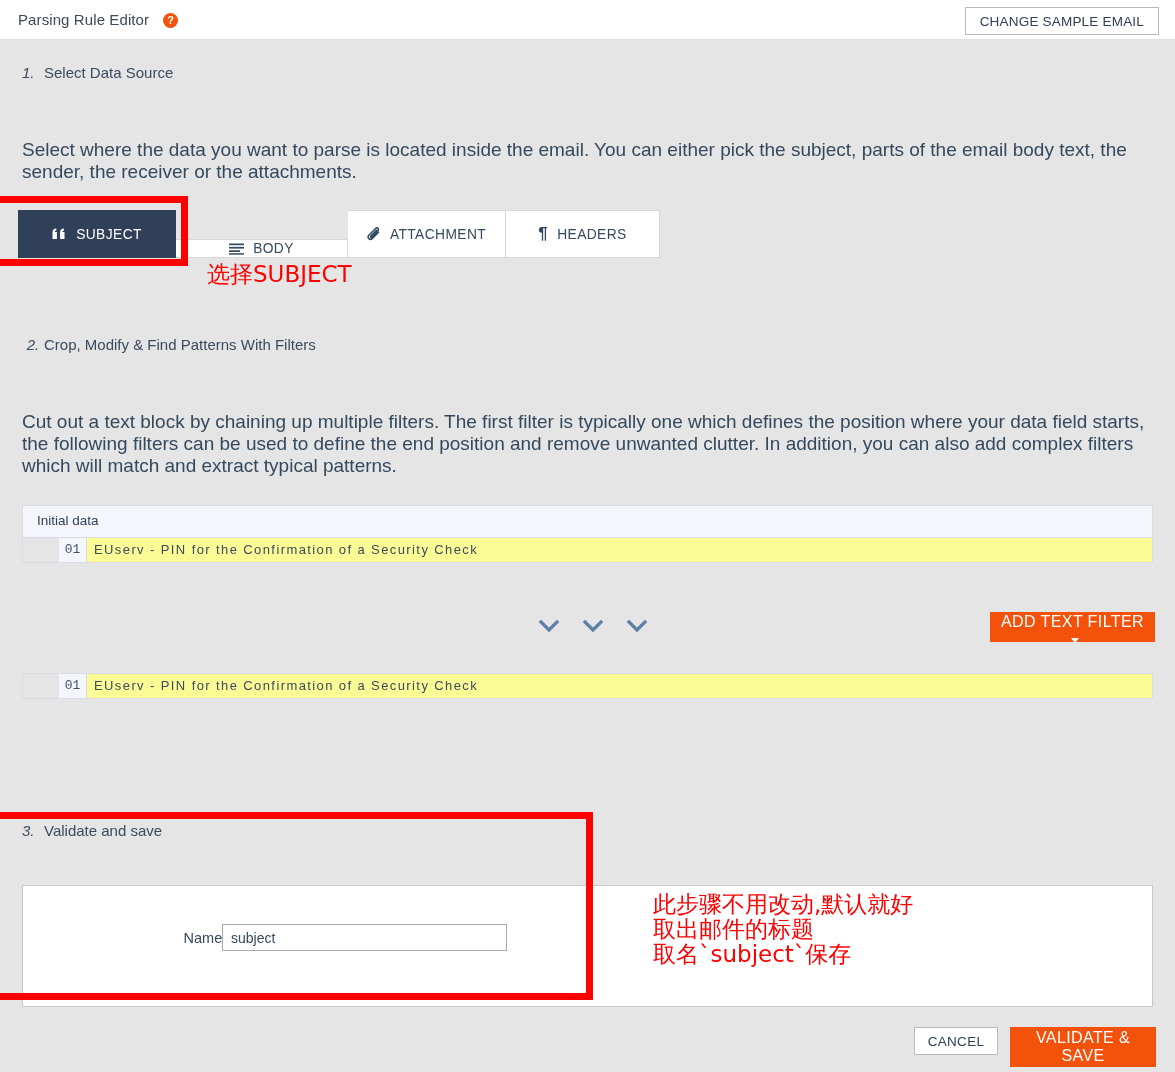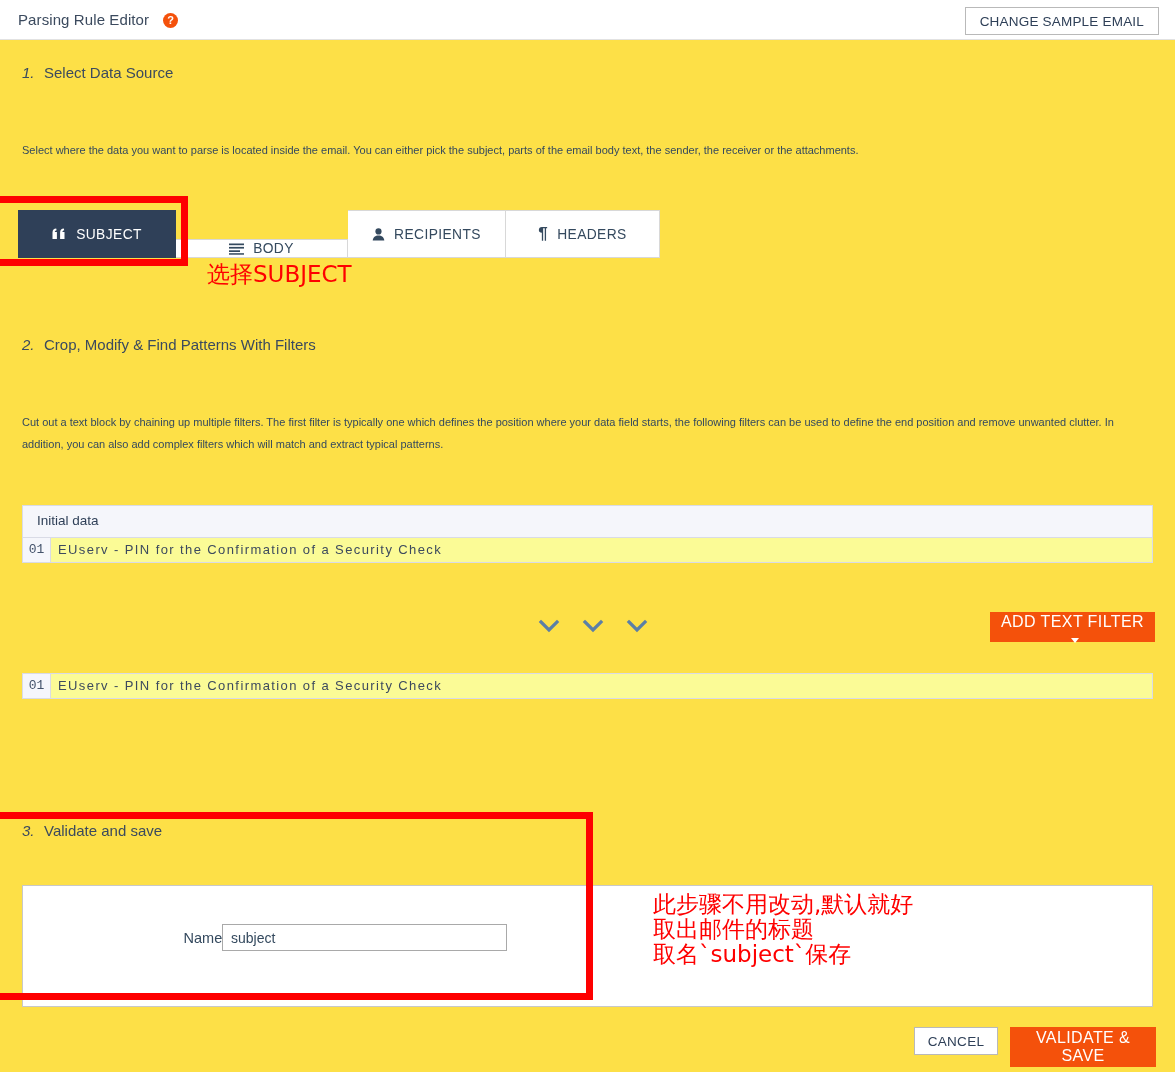--- a/index.html
+++ b/index.html
@@ -4,21 +4,21 @@
 <style>
   * { box-sizing: border-box; }
   html, body {
     margin: 0; padding: 0;
     width: 1175px; height: 1072px;
     background: #ffffff;
     font-family: "Liberation Sans", sans-serif;
     color: #2f4058;
     overflow: hidden;
   }
-  #page { position: relative; width: 1175px; height: 1072px; background: #fde047; }
+  #page { position: relative; width: 1175px; height: 1072px; background: #e5e5e5; }
 
   
   .topbar {
     position: absolute; top: 0; left: 0; width: 1175px; height: 40px;
     border-bottom: 1px solid #e2e2e2;
     background: #fff;
   }
   .app-title {
     position: absolute; left: 18px; top: 11px;
     font-size: 15px; color: #3b4a5e; letter-spacing: .1px;
@@ -39,21 +39,21 @@
     font-family: "Liberation Sans", sans-serif;
   }
 
   
   .step-head { position: absolute; font-size: 15px; color: #3b4a5e; white-space: nowrap; }
   .step-head .num { font-style: italic; display: inline-block; width: 22px; }
 
   
   .para {
     position: absolute; left: 22px; width: 1130px;
-    font-size: 11px; line-height: 22px; color: #34495e;
+    font-size: 19px; line-height: 22px; color: #34495e;
   }
 
   
   .tabs {
     position: absolute; left: 18px; top: 210px;
     display: flex; height: 48px;
   }
   .tab {
     display: flex; align-items: center; justify-content: center;
     gap: 9px;
@@ -77,20 +77,21 @@
     height: 32px; background: #f5f6fb; border: 1px solid #d9dbe6;
     border-bottom: none;
     font-size: 13.5px; color: #2f4058; padding: 7px 0 0 14px;
   }
   .db-row { display: flex; height: 26px; border: 1px solid #d9dbe6; }
   .db-lineno {
     width: 28px; background: #f5f6fb; color: #44536b;
     font-family: "Liberation Mono", monospace; font-size: 13px;
     text-align: center; line-height: 24px;
     border-right: 1px solid #d9dbe6;
+    margin-left: 36px;
   }
   .db-content {
     flex: 1; background: #fbfb96;
     font-family: Liberation Sans, sans-serif; font-size: 13px;
     color: #3c4a5e; line-height: 24px; padding-left: 7px;
     letter-spacing: 1.4px; white-space: pre;
   }
 
   
   .chevrons {
@@ -193,39 +194,40 @@
         <svg width="15" height="12" viewBox="0 0 15 12" aria-hidden="true">
           <rect x="0" y="0.5" width="15" height="1.7" fill="#34495e"></rect>
           <rect x="0" y="3.9" width="15" height="1.7" fill="#34495e"></rect>
           <rect x="0" y="7.3" width="11" height="1.7" fill="#34495e"></rect>
           <rect x="0" y="10.2" width="15" height="1.5" fill="#34495e"></rect>
         </svg>
       </span>
       <span>BODY</span>
     </div>
 
-
-    <div class="tab tab-recip">
+    <div class="tab tab-attach">
       <span class="tico">
-        <svg width="13" height="13" viewBox="0 0 13 13" aria-hidden="true">
-          <circle cx="6.5" cy="3.4" r="3.1" fill="#34495e"></circle>
-          <path d="M0.7 12.6 C0.9 9.2 3.4 7.4 6.5 7.4 C9.6 7.4 12.1 9.2 12.3 12.6 Z" fill="#34495e"></path>
+        <svg width="14" height="14" viewBox="0 0 14 14" aria-hidden="true">
+          <path d="M11.6 5.2 L5.4 11.4 C4.3 12.5 2.7 12.5 1.8 11.6 C0.9 10.7 1 9.1 2.1 8 L8.6 1.5
+                   C9.3 0.8 10.4 0.8 11 1.4 C11.6 2 11.6 3.1 10.9 3.8 L4.6 10.1 C4.3 10.4 3.9 10.4 3.7 10.1
+                   C3.4 9.9 3.4 9.5 3.7 9.2 L9.5 3.4" stroke="#34495e" stroke-width="1.5" fill="none" stroke-linecap="round"></path>
         </svg>
       </span>
-      <span>RECIPIENTS</span>
-    </div>
+      <span>ATTACHMENT</span>
+    </div>
+
 
     <div class="tab tab-headers">
       <span class="tico" style="font-size:17px;font-weight:bold;">¶</span>
       <span>HEADERS</span>
     </div>
 
   </div>
 
-  <div class="step-head" style="left:22px; top:336px;">
+  <div class="step-head" style="left:22px; top:336px;text-align:center;">
     <span class="num">2.</span><span>Crop, Modify &amp; Find Patterns With Filters</span>
   </div>
 
   <div class="para" style="top:411px;">Cut out a text block by chaining up multiple filters. The first filter is typically one which defines the position where your data field starts, the following filters can be used to define the end position and remove unwanted clutter. In addition, you can also add complex filters which will match and extract typical patterns.</div>
 
   <div class="datablock" style="top:505px;">
     <div class="db-header">Initial data</div>
     <div class="db-row">
       <div class="db-lineno">01</div>
       <div class="db-content">EUserv - PIN for the Confirmation of a Security Check</div>

